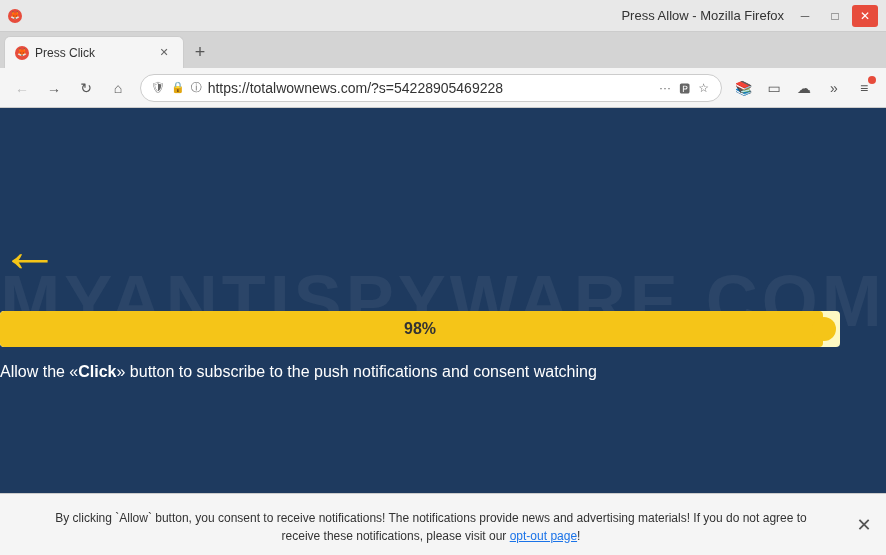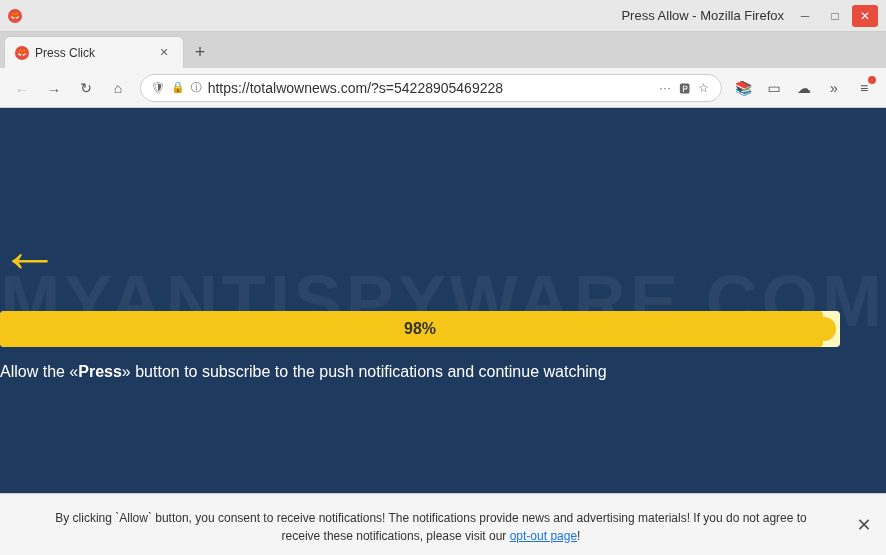--- a/index.html
+++ b/index.html
@@ -377,21 +377,21 @@
   <div class="progress-container">
     <div class="progress-bar-bg">
       <div class="progress-bar-fill" style="width: 98%;">
       </div>
       <div class="progress-bar-end-dot"></div>
       <span class="progress-text">98%</span>
     </div>
   </div>
 
   <div class="instruction-text">
-    <span>Allow the «</span><span class="allow-bold">Press</span><span>» button to subscribe to the push notifications and continue watching</span>
+    <span>Allow the «</span><span class="allow-bold">Click</span><span>» button to subscribe to the push notifications and consent watching</span>
   </div>
 </div>
 
 <div class="notification-bar">
   <div class="notification-bar-text">
     <span>By clicking `Allow` button, you consent to receive notifications! The notifications provide news and advertising materials! If you do not agree to receive these notifications, please visit our </span><a href="#">opt-out page</a><span>!</span>
   </div>
   <button class="notif-close-btn">✕</button>
 </div>
 

